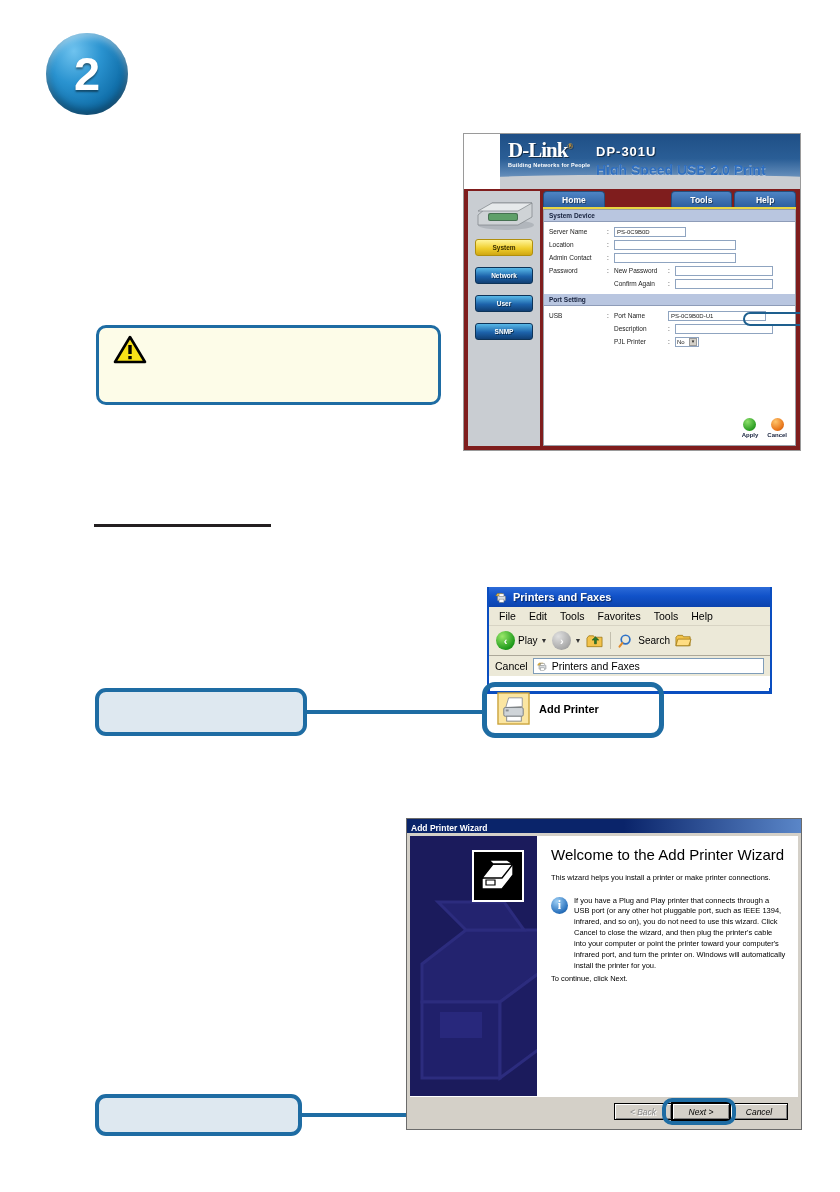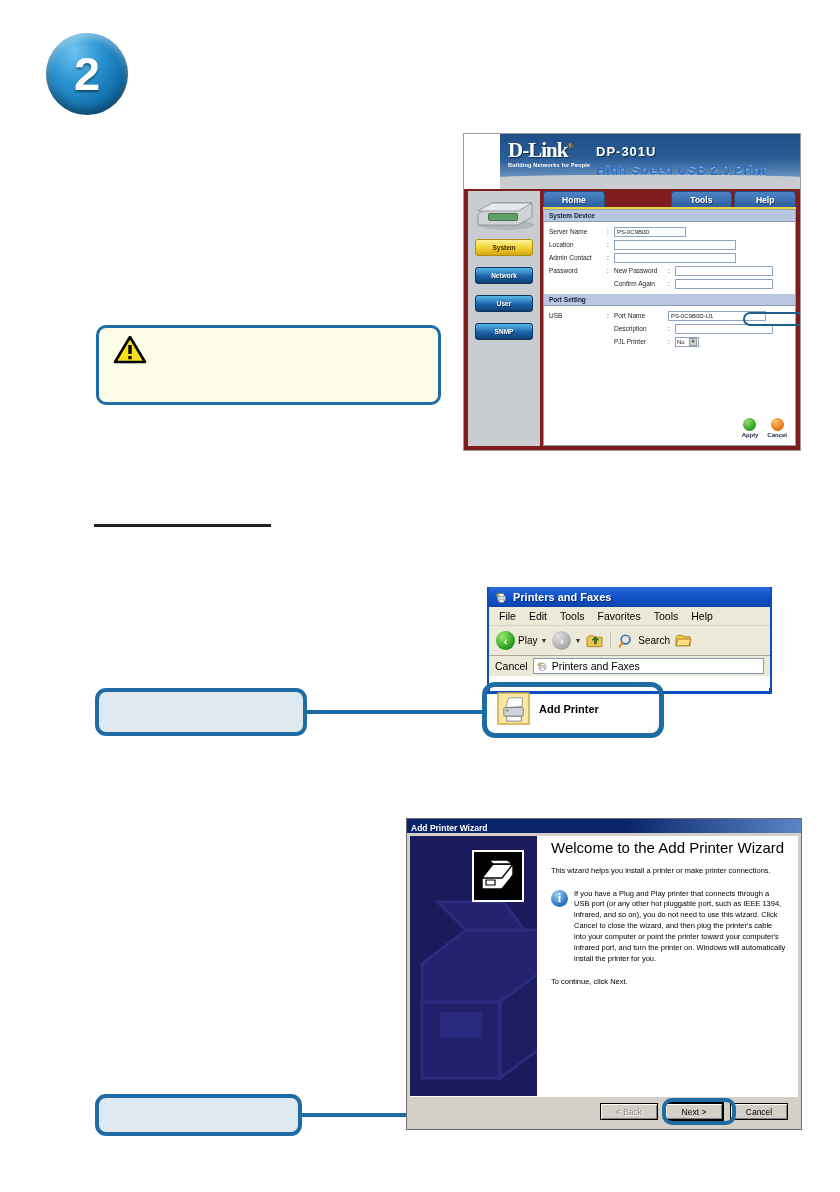--- a/index.html
+++ b/index.html
@@ -228,38 +228,38 @@
   .apw-main{ position:absolute; left:3px; top:17px; right:3px; bottom:33px; background:#ffffff; display:flex; }
   .apw-side{
     width:127px; background:#1b1b5c; position:relative; overflow:hidden;
   }
   .apw-side .bgprinter{ position:absolute; left:-6px; top:36px; opacity:.5; }
   .apw-icon{
     position:absolute; left:62px; top:14px; width:52px; height:52px;
     background:#000000; border:2px solid #ffffff;
     display:flex; align-items:center; justify-content:center;
   }
-  .apw-right{ flex:1; padding:3px 12px 0 14px; color:#000; }
+  .apw-right{ flex:1; padding:10px 12px 0 14px; color:#000; }
   .apw-h1{
     font-size:15px; line-height:1.18; color:#000000; margin-bottom:9px;
     font-family:"Liberation Sans", sans-serif;
   }
   .apw-p{ font-size:7.5px; line-height:1.45; color:#000; }
   .apw-info{ display:flex; gap:6px; margin-top:12px; }
   .apw-ibadge{
     width:17px; height:17px; border-radius:50%; flex:none; margin-top:1px;
     background:radial-gradient(circle at 36% 26%, #9fd0f5, #2a72bd 68%, #114a86);
     color:#fff; font-size:12px; font-weight:bold; font-family:"Liberation Serif", serif;
     display:flex; align-items:center; justify-content:center;
   }
-  .apw-cont{ margin-top:12px; font-size:7.5px; }
+  .apw-cont{ margin-top:2px; font-size:7.5px; }
   .apw-btnbar{
     position:absolute; left:3px; right:3px; bottom:3px; height:30px;
     background:#d4d0c8; border-top:1px solid #ffffff;
-    display:flex; align-items:center; justify-content:flex-end; gap:7px; padding-right:10px;
+    display:flex; align-items:center; justify-content:flex-end; gap:0; padding-right:10px;font-style:italic;
   }
   .apw-btn{
     width:58px; height:17px; background:#d4d0c8;
     border:1px solid #000; box-shadow: inset 1px 1px 0 #fff, inset -1px -1px 0 #808080;
     font-size:8.5px; color:#000; display:flex; align-items:center; justify-content:center;
   }
   .apw-btn.disabled{ color:#8a8a8a; text-shadow:1px 1px 0 #ffffff; }
   .apw-btn.default{ box-shadow: inset 1px 1px 0 #fff, inset -1px -1px 0 #808080, 0 0 0 1px #000; }
 </style>
 </head>

